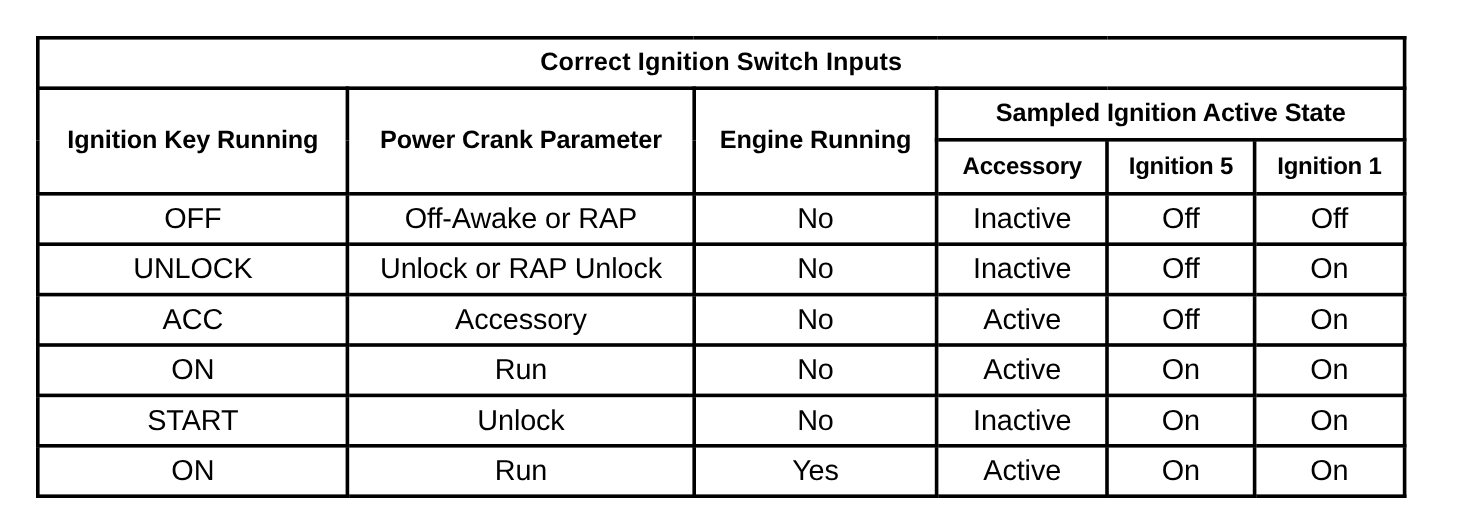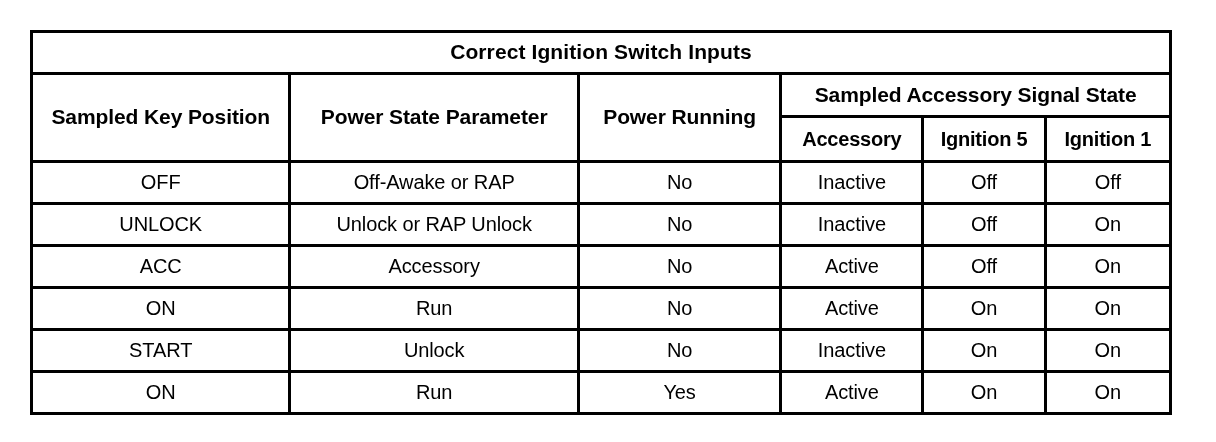--- a/index.html
+++ b/index.html
@@ -66,21 +66,21 @@
   .hdr-sub {
     height: 42px;
     font-size: 20px;
     font-weight: bold;
     letter-spacing: -0.2px;
   }
 
   
   .data-cell {
     height: 39px;
-    font-size: 20px;
+    font-size: 24px;
     font-weight: normal;
     letter-spacing: -0.1px;
   }
 
   
   .col-key    { width: 258px; }
   .col-power  { width: 288px; }
   .col-engine { width: 202px; }
   .col-acc    { width: 142px; }
   .col-ign1   { width: 122px; }
@@ -98,24 +98,24 @@
       <col class="col-engine">
       <col class="col-acc">
       <col class="col-ign1">
       <col class="col-ign0">
     </colgroup>
     <thead>
       <tr>
         <th class="title-cell" colspan="6">Correct Ignition Switch Inputs</th>
       </tr>
       <tr>
-        <th class="hdr hdr-tall" rowspan="2">Sampled Key Position</th>
-        <th class="hdr hdr-tall" rowspan="2">Power State Parameter</th>
-        <th class="hdr hdr-tall" rowspan="2">Power Running</th>
-        <th class="hdr hdr-group" colspan="3">Sampled Accessory Signal State</th>
+        <th class="hdr hdr-tall" rowspan="2">Ignition Key Running</th>
+        <th class="hdr hdr-tall" rowspan="2">Power Crank Parameter</th>
+        <th class="hdr hdr-tall" rowspan="2">Engine Running</th>
+        <th class="hdr hdr-group" colspan="3">Sampled Ignition Active State</th>
       </tr>
       <tr>
         <th class="hdr-sub">Accessory</th>
         <th class="hdr-sub">Ignition 5</th>
         <th class="hdr-sub">Ignition 1</th>
       </tr>
     </thead>
     <tbody>
       <tr>
         <td class="data-cell">OFF</td>

